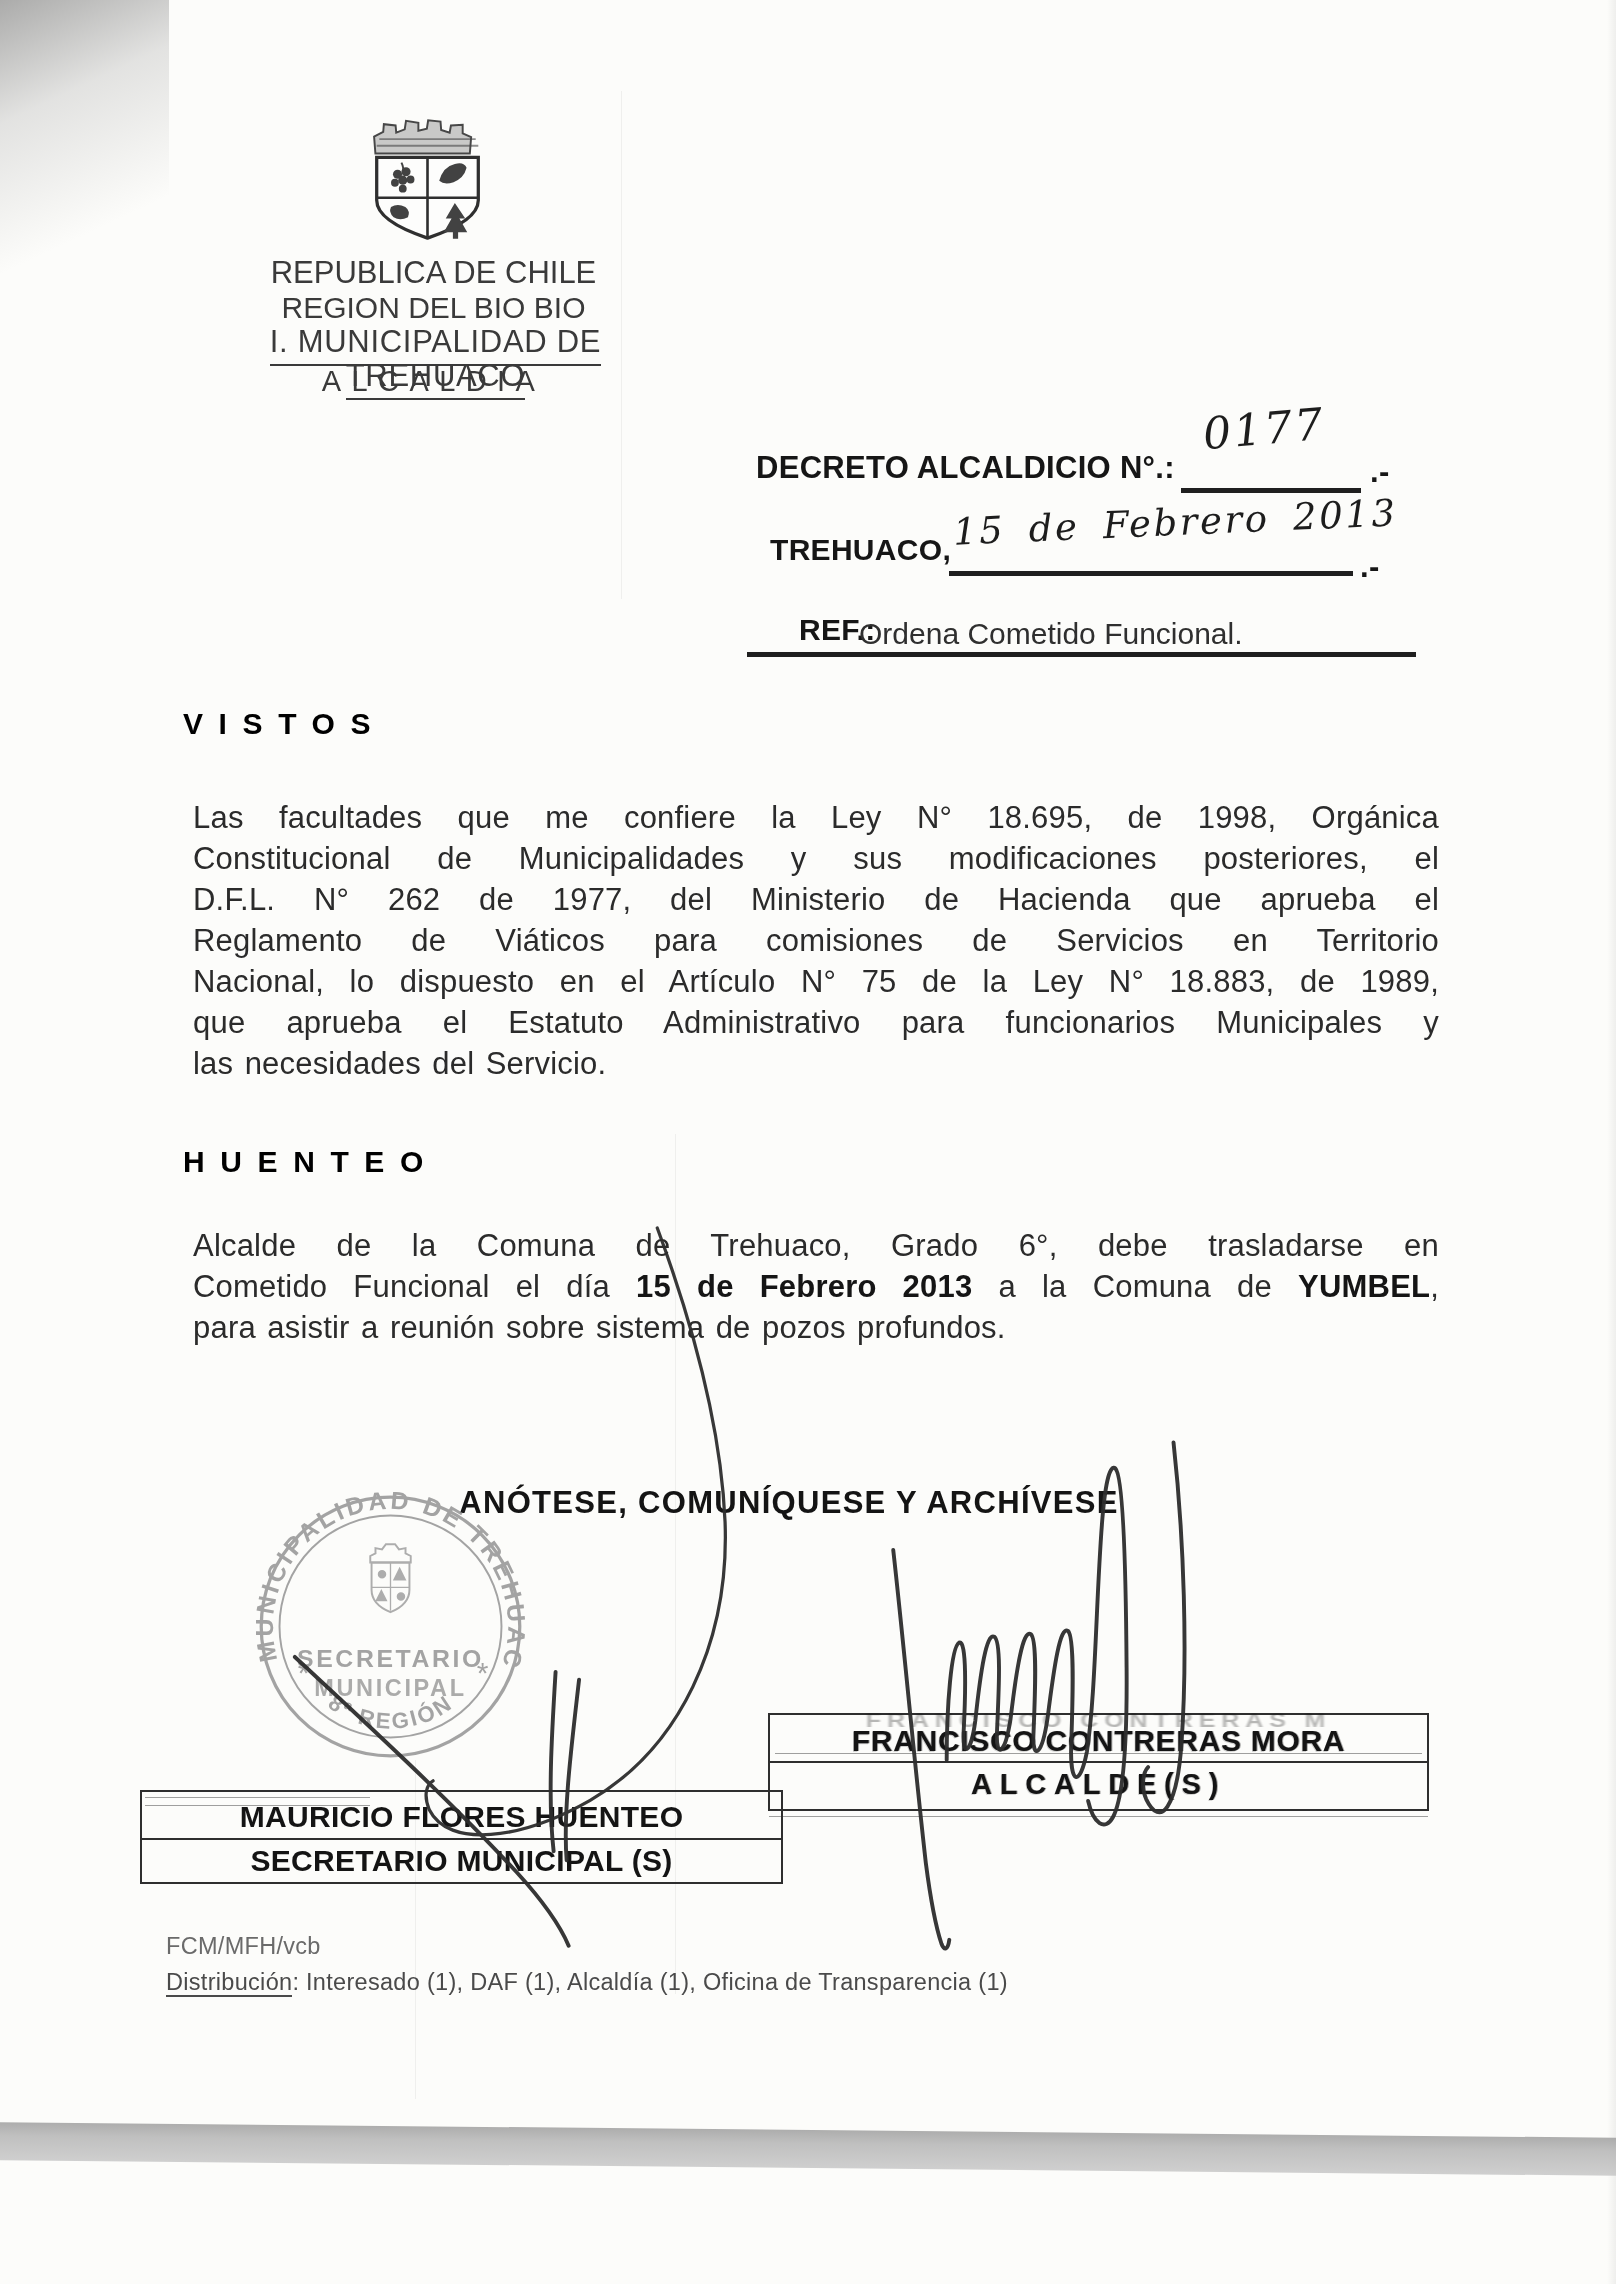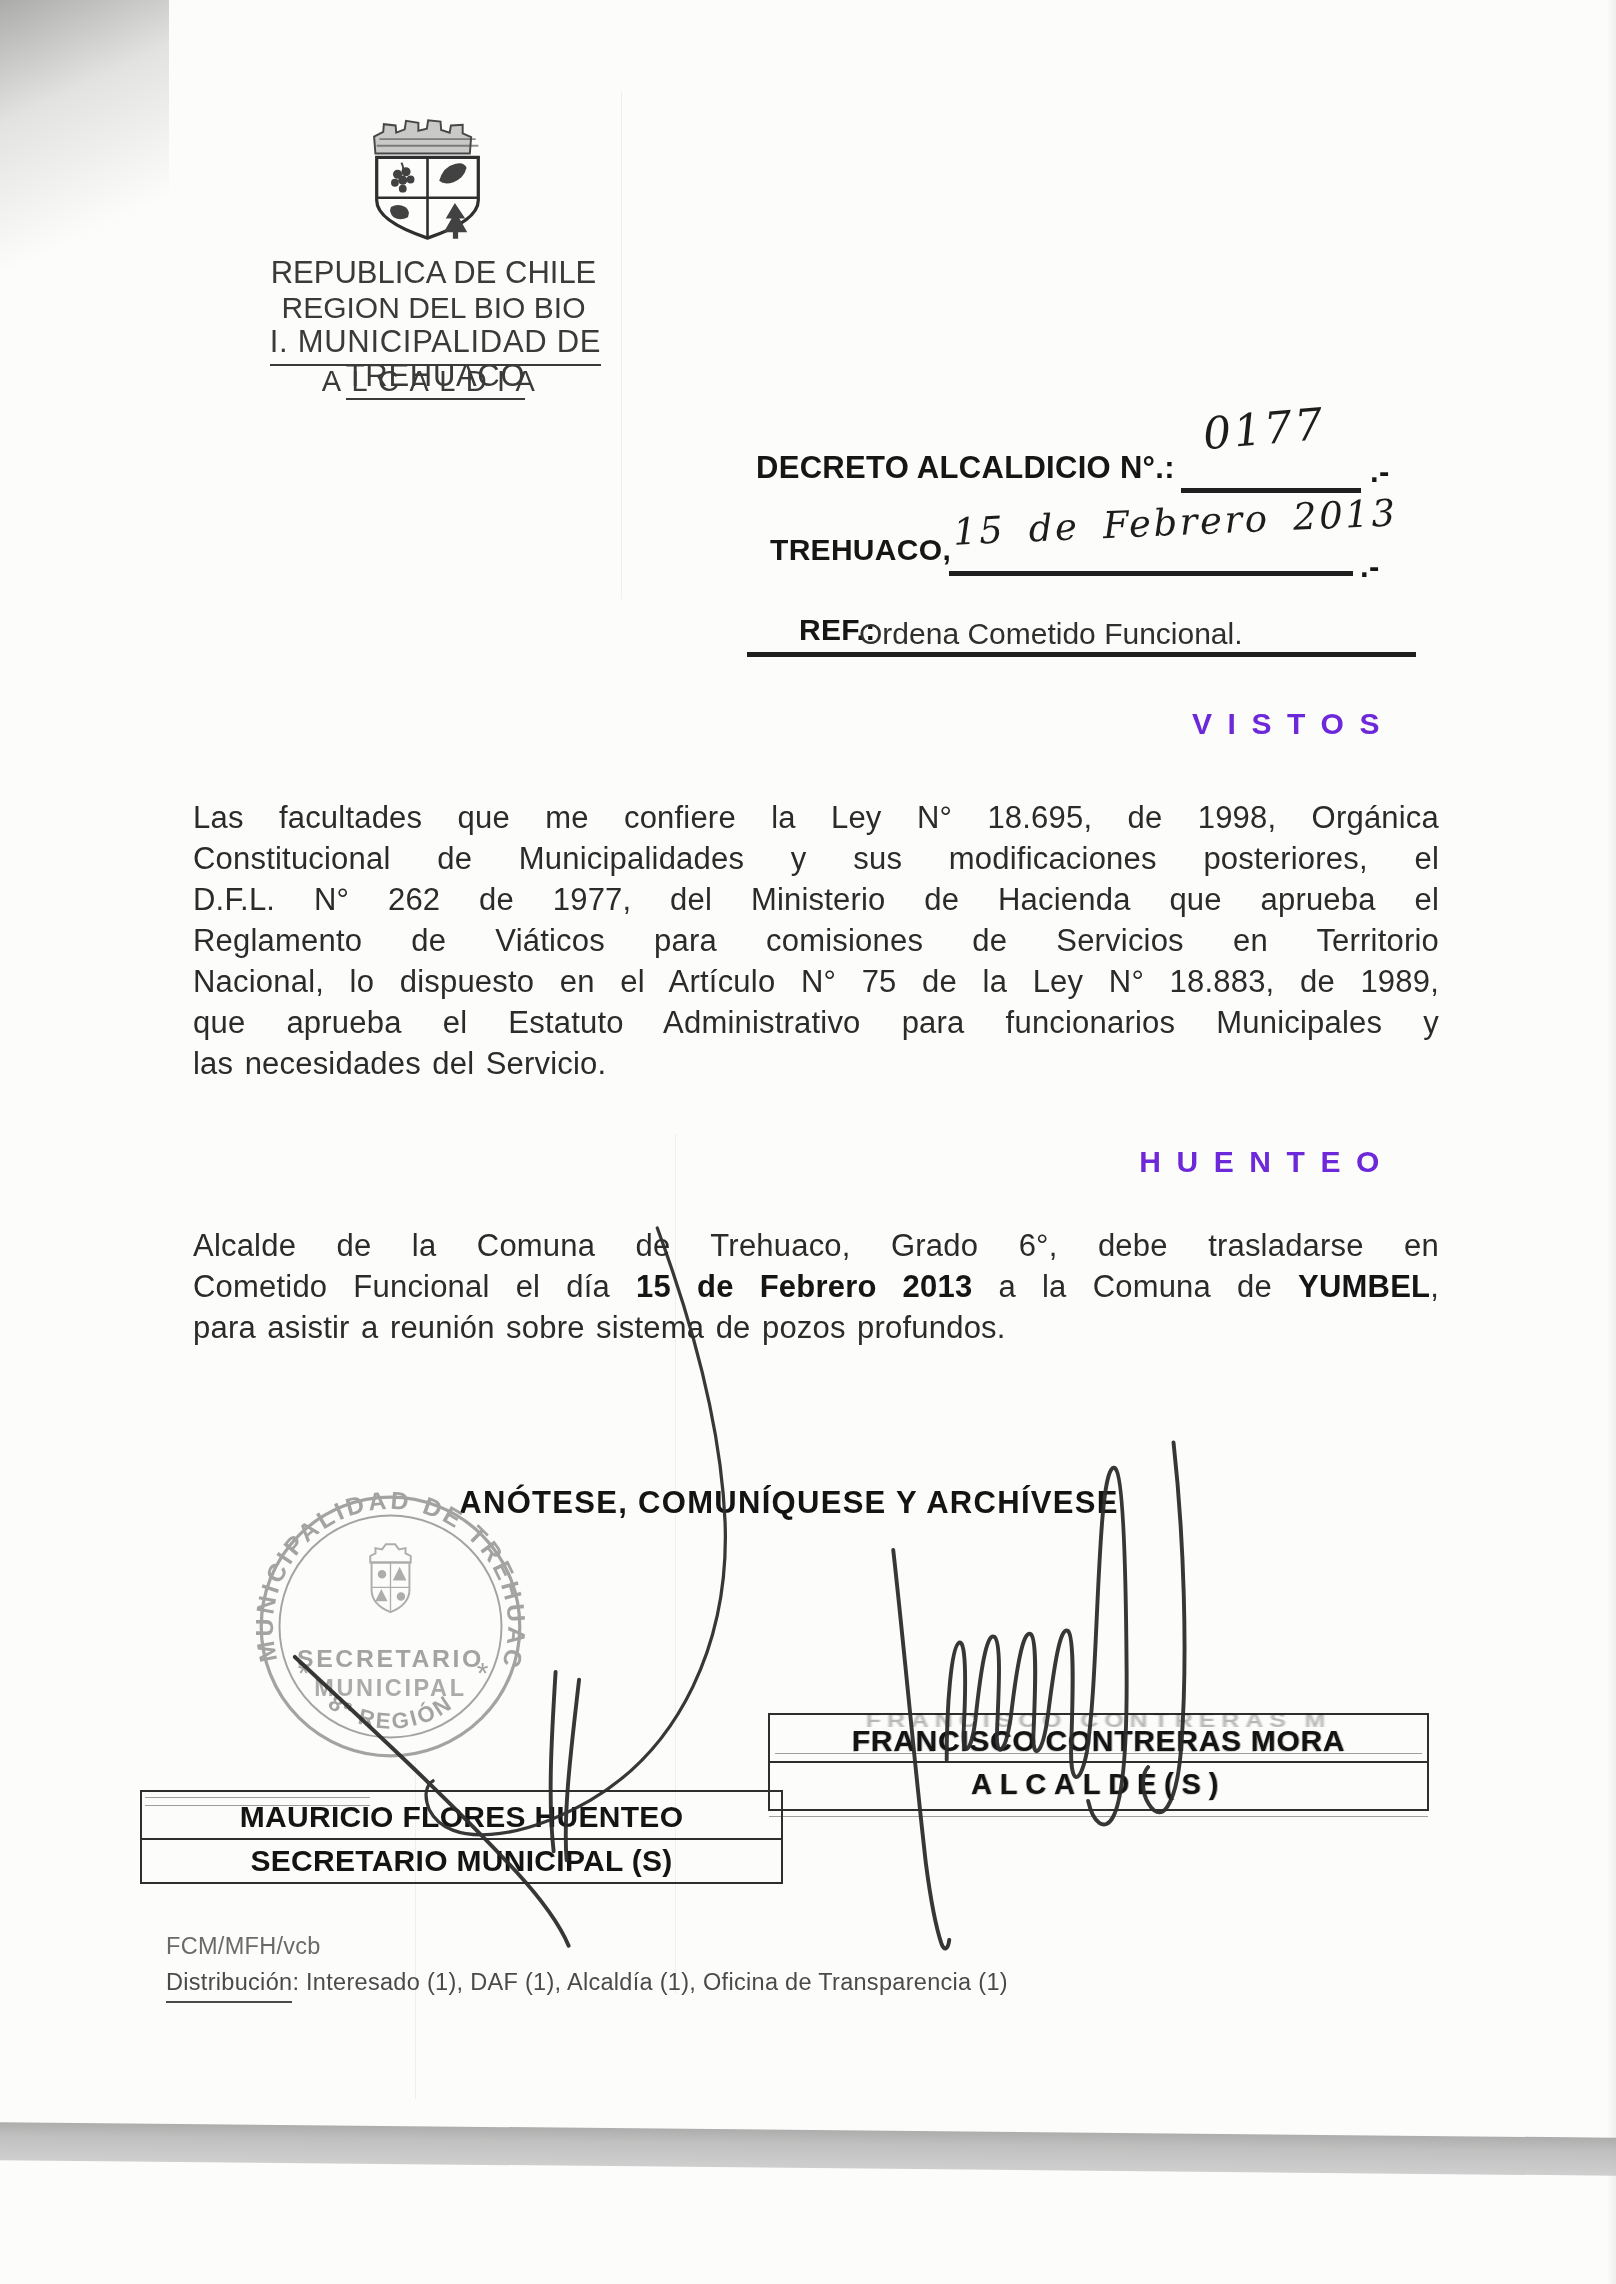--- a/index.html
+++ b/index.html
@@ -13,36 +13,36 @@
   .b{font-weight:700;color:#151515;}
   
   .hdr-line{width:495px; text-align:center; line-height:1.1; color:#3a3a3a;}
   .hdr-muni{font-size:31px; letter-spacing:0.7px; border-bottom:2.6px solid #3a3a3a; padding-bottom:5.2px;}
   .hdr-alc{font-size:29px; letter-spacing:10.4px;}
   
   .lbl{font-weight:700; font-size:31px; color:#161616; letter-spacing:0.3px;}
   .hand{font-family:"DejaVu Serif", serif; font-style:italic; color:#1d1d1d; white-space:nowrap;}
   .rule{background:#1f1f1f; height:4.6px;}
   
-  .cheading{width:1212px; text-align:right; font-weight:700; font-size:30px; color:#6d28d9; letter-spacing:15.6px;}
+  .cheading{width:1212px; text-align:left; font-weight:700; font-size:30px; color:#000000; letter-spacing:15.6px;}
   
   .para{width:1246px; font-size:31px; line-height:41px; color:#2b2b2b; letter-spacing:0.2px; word-spacing:2.6px;margin-left:9px;}
   .para .tl{text-align:justify; text-align-last:justify;}
   .para .tl:last-child{text-align-last:left;}
   
   .sigbox{border:2px solid #2e2e2e; background:transparent;}
   .sigbox .row{position:absolute; left:0; right:0; text-align:center; font-weight:700; color:#141414;}
   .divline{position:absolute; left:0; right:0; background:#2e2e2e; height:2px;}
   .faintline{position:absolute; background:#2e2e2e; height:0.7px; opacity:.45;}
   .ghost{position:absolute; left:0; right:0; text-align:center; font-weight:700; color:#1a1a1a;
          opacity:.30; filter:blur(0.9px); transform:scaleY(.78); letter-spacing:5.9px;}
   .stamped{text-shadow:1px 0 0 rgba(20,20,20,.35), -0.7px 0.7px 0 rgba(20,20,20,.18);}
   
   .foot{font-size:23.5px; color:#4a4a4a; letter-spacing:0.3px;}
-  .foot .u{border-bottom:2.6px solid #4a4a4a; padding-bottom:6px;}
+  .foot .u{border-bottom:2.6px solid #4a4a4a; padding-bottom:0;}
   
   .corner-shadow{left:0; top:0; width:169px; height:365px;
     background:linear-gradient(155deg, rgba(105,105,105,.55) 0%, rgba(160,160,160,.28) 28%, rgba(255,255,255,0) 62%);}
   .edge-right{right:0; top:0; width:10.4px; height:100%; background:linear-gradient(to left, rgba(0,0,0,.06), rgba(0,0,0,0));}
   .bottom-band{left:-7.8px; top:2130px; width:1632px; height:38px; transform:rotate(.55deg);
     background:linear-gradient(to bottom,#9f9f9f 0%,#b5b5b5 35%,#c7c7c7 100%); opacity:.85;}
   .streak{width:1.3px; background:rgba(0,0,0,.05);}
   svg{display:block;}
 </style>
 </head>

